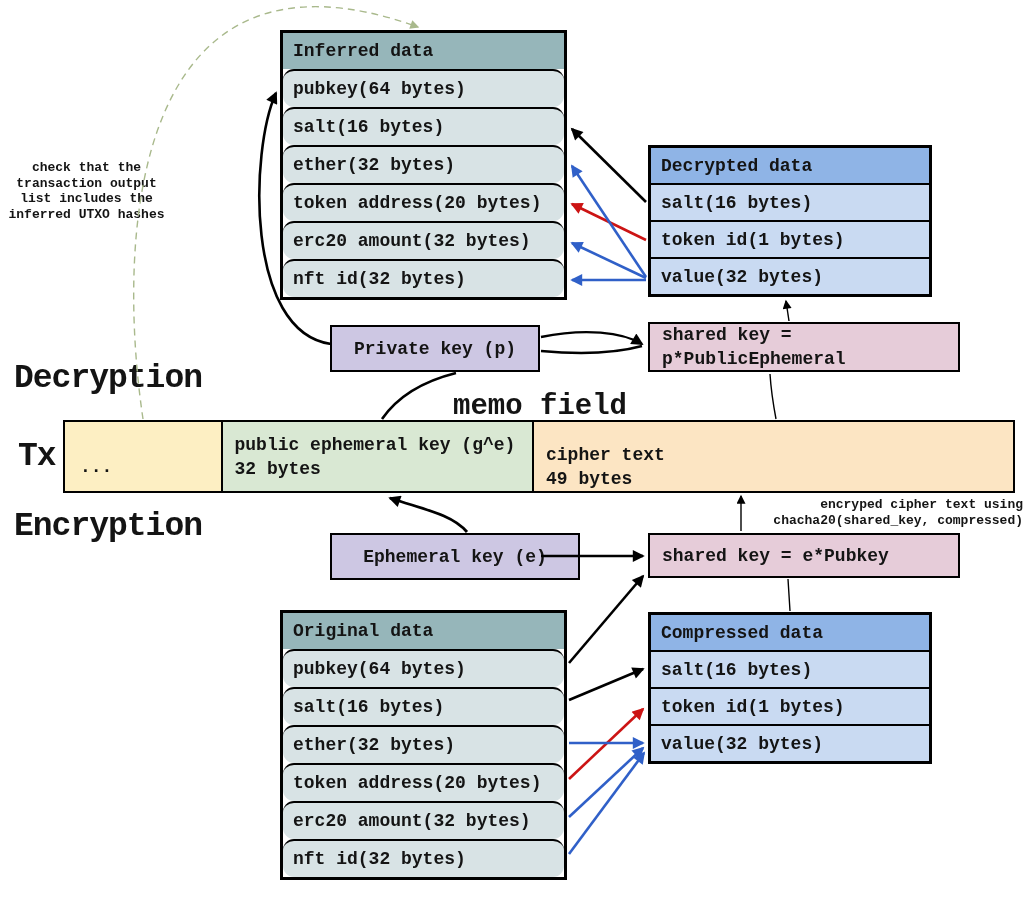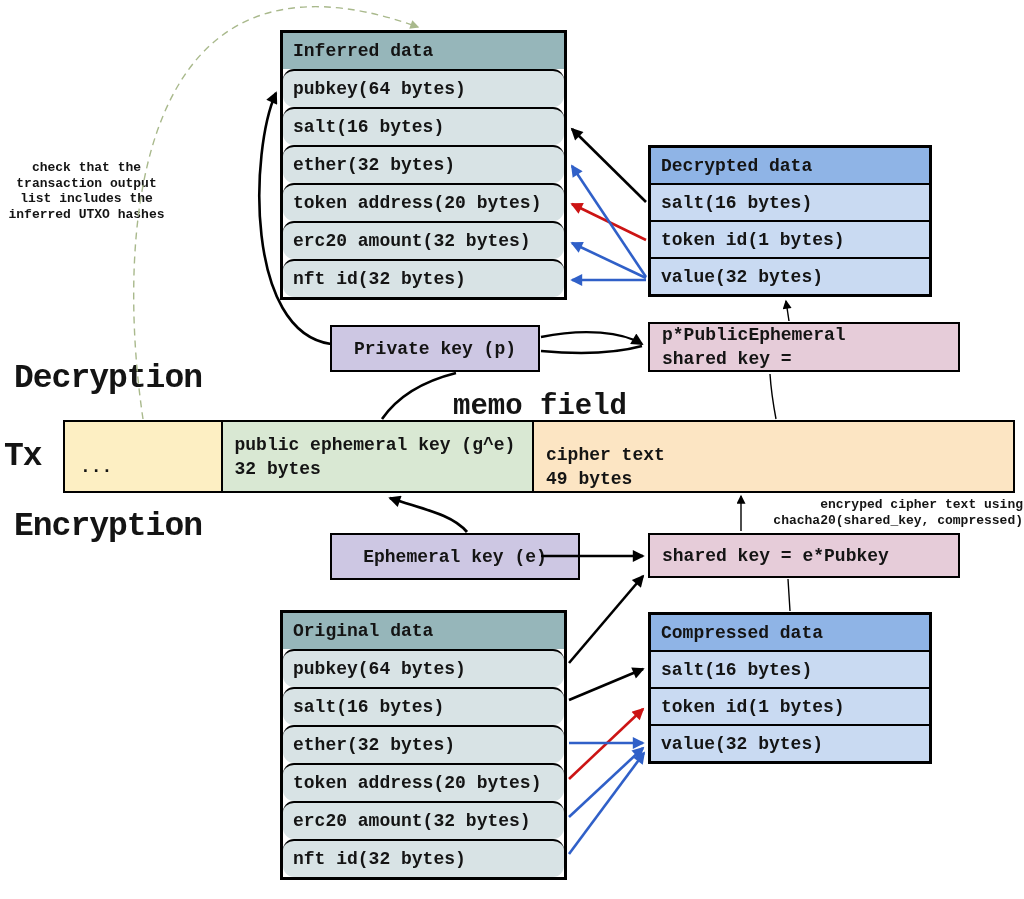--- a/index.html
+++ b/index.html
@@ -55,27 +55,27 @@
     <div class="row cell">salt(16 bytes)</div>
     <div class="row cell">token id(1 bytes)</div>
     <div class="row cell">value(32 bytes)</div>
   </div>
 
   <div class="abs sbox lavender center" style="left:330px;top:325px;width:210px;height:47px;">
     <span>Private key (p)</span>
   </div>
 
   <div class="abs sbox pink left line2" style="left:648px;top:322px;width:312px;height:50px;">
+    <span>shared key =</span>
     <span>p*PublicEphemeral</span>
-    <span>shared key =</span>
   </div>
 
   <div class="abs biglabel" style="left:14px;top:360px;">Decryption</div>
   <div class="abs biglabel" style="left:14px;top:508px;">Encryption</div>
-  <div class="abs biglabel" style="left:4px;top:438px;">Tx</div>
+  <div class="abs biglabel" style="left:18px;top:438px;">Tx</div>
   <div class="abs medlabel" style="left:440px;top:390px;width:200px;text-align:center;">memo field</div>
 
   <div class="abs note" style="left:5px;top:160px;width:163px;text-align:center;">
     <div>check that the</div>
     <div>transaction output</div>
     <div>list includes the</div>
     <div>inferred UTXO hashes</div>
   </div>
 
   <div class="abs sbox yellow" style="left:63px;top:420px;width:160px;height:73px;padding-left:15px;justify-content:flex-end;padding-bottom:14px;">

